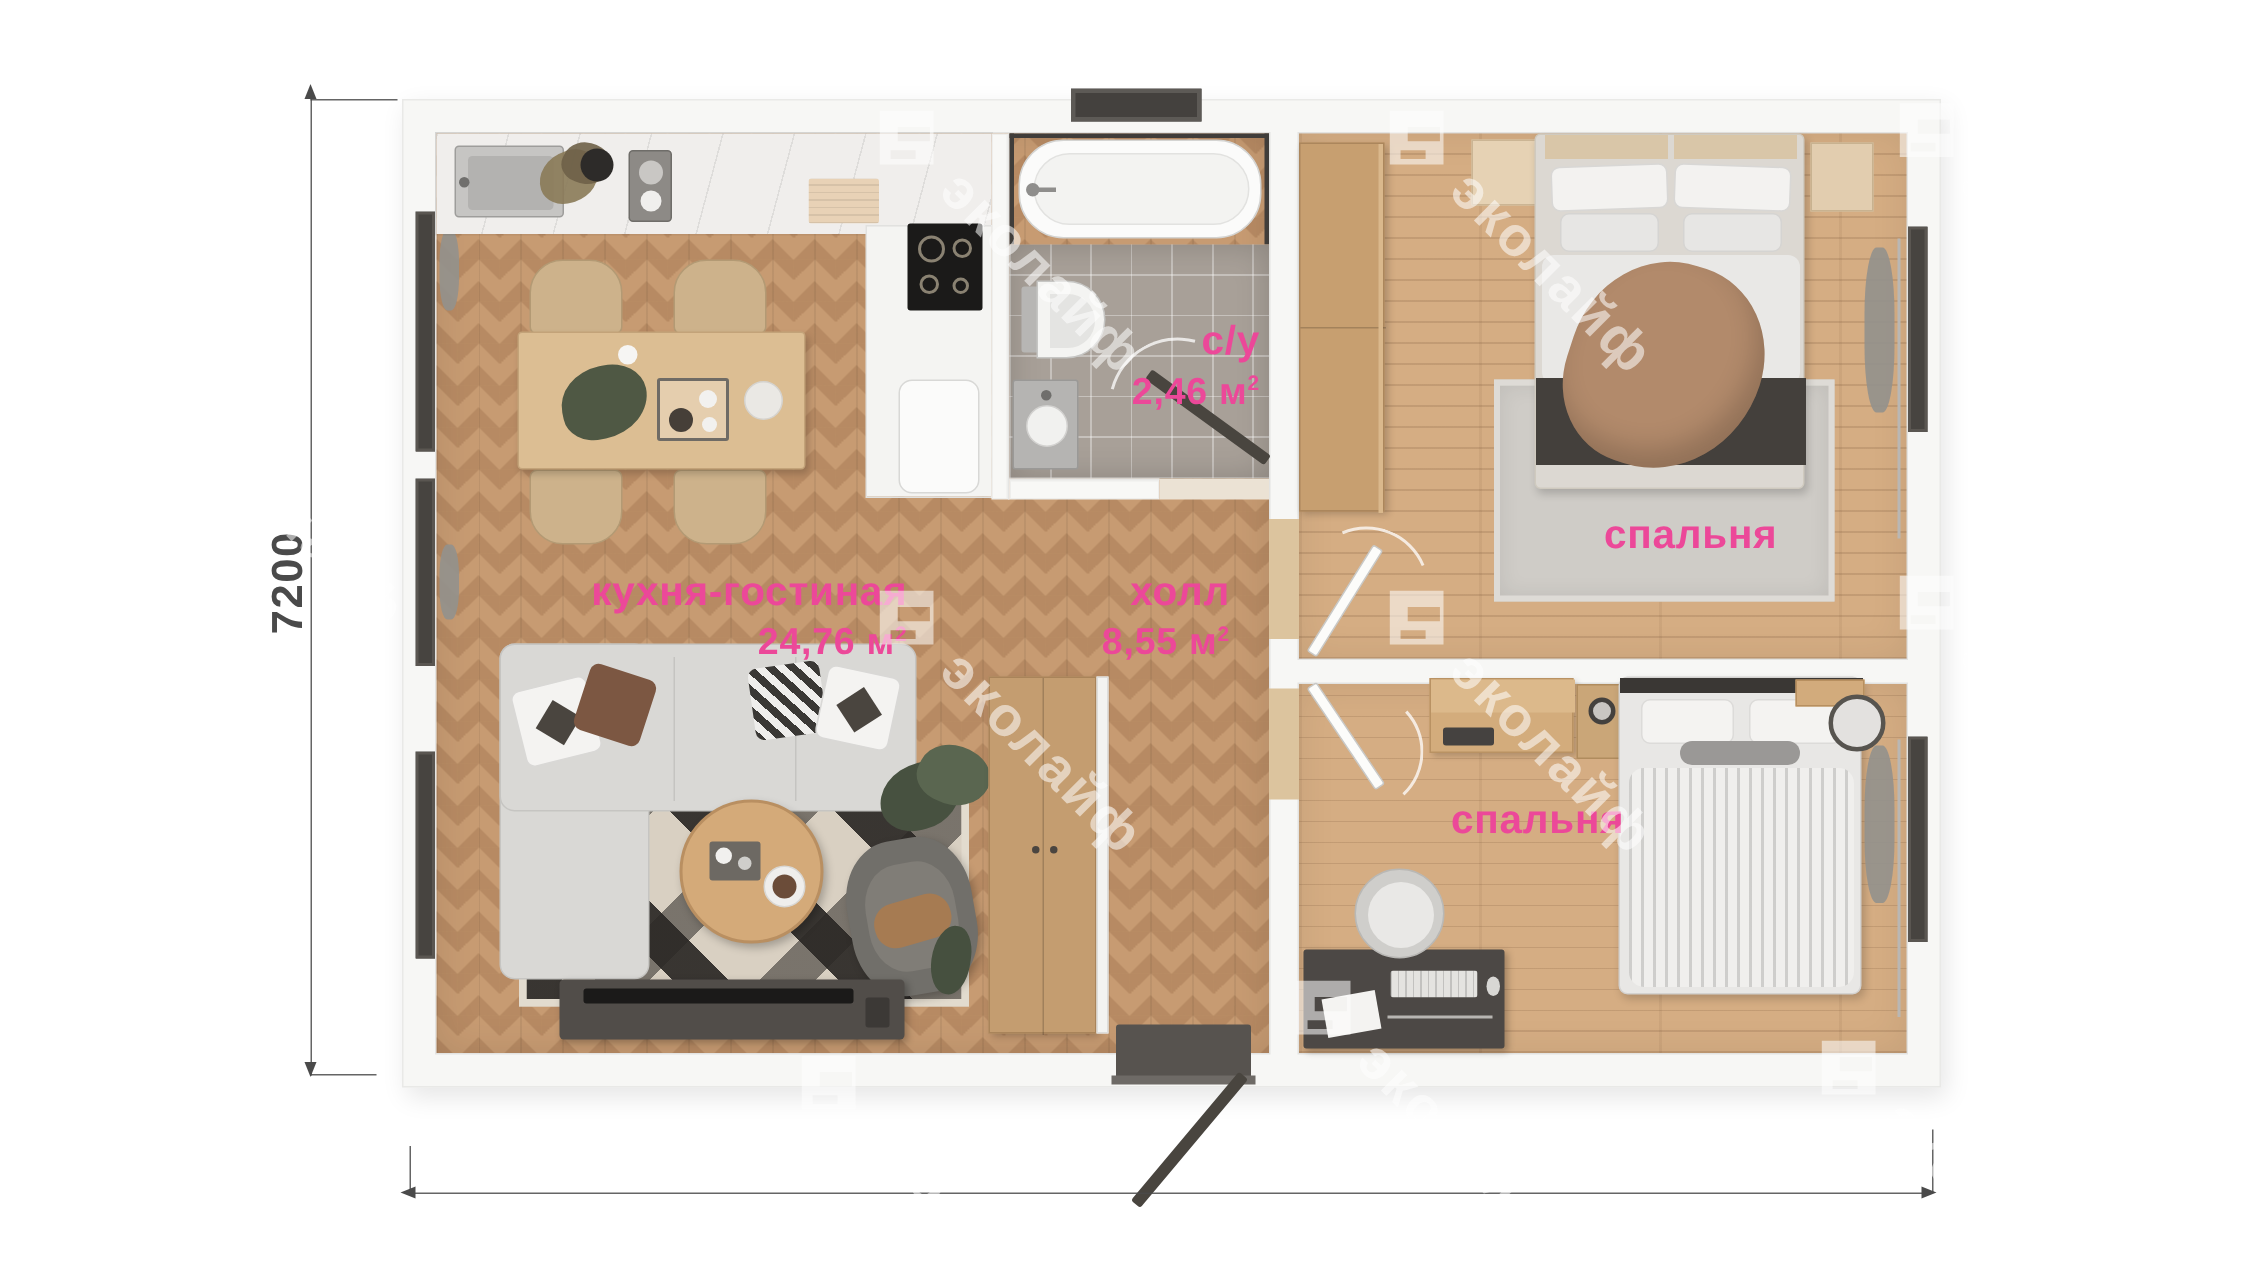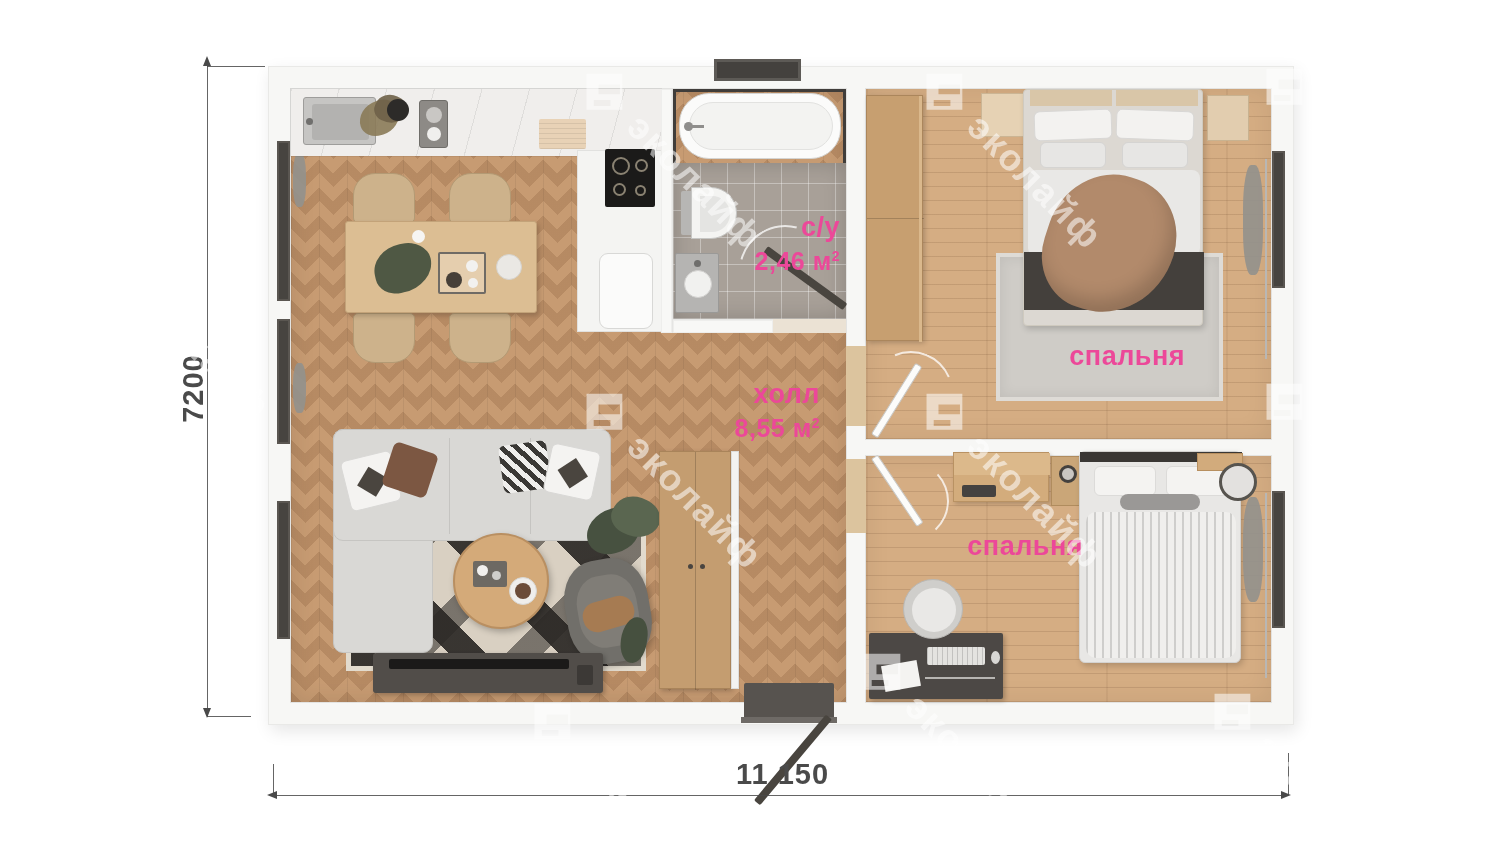--- a/index.html
+++ b/index.html
@@ -248,20 +248,22 @@
     <div class="f leaf-white" style="left:602px;top:283px;width:8px;height:84px;transform:rotate(32deg);transform-origin:bottom left"></div>
     <div class="f arc" style="left:600px;top:394px;width:80px;height:80px;transform:rotate(92deg)"></div>
     <div class="f leaf-white" style="left:602px;top:392px;width:8px;height:82px;transform:rotate(-34deg);transform-origin:top left"></div>
 
     <div class="f" style="left:472px;top:650px;width:96px;height:6px;background:#6e6a66"></div>
     <div class="f arc" style="left:452px;top:642px;width:110px;height:110px;transform:rotate(215deg)"></div>
     <div class="f leaf-dark" style="left:556px;top:650px;width:8px;height:112px;transform:rotate(40deg);transform-origin:top center"></div>
   </div>
 
   <div class="room-label" style="left:355px;top:379px;width:250px">
+    <div class="room-name">кухня-гостиная</div>
+    <div class="room-area"><span>24,76</span> <span>м</span><sup>2</sup></div>
   </div>
   <div class="room-label" style="left:690px;top:379px;width:130px">
     <div class="room-name">холл</div>
     <div class="room-area"><span>8,55</span> <span>м</span><sup>2</sup></div>
   </div>
   <div class="room-label" style="left:715px;top:212px;width:125px">
     <div class="room-name">с/у</div>
     <div class="room-area"><span>2,46</span> <span>м</span><sup>2</sup></div>
   </div>
   <div class="room-label" style="left:995px;top:341px;width:190px">
@@ -276,21 +278,20 @@
   <div class="tri" style="left:203px;top:708px;border-left:4px solid transparent;border-right:4px solid transparent;border-top:10px solid #4a4a4a"></div>
   <div class="dim-line" style="left:207px;top:66px;width:58px;height:1px"></div>
   <div class="dim-line" style="left:207px;top:716px;width:44px;height:1px"></div>
   <div class="dim-text" style="left:148px;top:372px;width:90px;transform:rotate(-90deg)">7200</div>
 
   <div class="dim-line" style="left:273px;top:795px;width:1015px;height:1px"></div>
   <div class="tri" style="left:267px;top:791px;border-top:4px solid transparent;border-bottom:4px solid transparent;border-right:10px solid #4a4a4a"></div>
   <div class="tri" style="left:1281px;top:791px;border-top:4px solid transparent;border-bottom:4px solid transparent;border-left:10px solid #4a4a4a"></div>
   <div class="dim-line" style="left:1288px;top:753px;width:1px;height:42px"></div>
   <div class="dim-line" style="left:273px;top:764px;width:1px;height:31px"></div>
-  <div class="dim-text" style="left:695px;top:758px;width:175px">11 150</div>
 
   <div class="wm" style="left:-137px;top:41px">
       <span class="wm-text">эколайф</span>
     </div>
   <div class="wm" style="left:550px;top:131px">
       <svg viewBox="0 0 64 64" width="54" height="54">
         <path fill="#fff" fill-rule="evenodd" d="M32 2 62 32 32 62 2 32Z M21 31 39 13 47 21 29 39Z M30 48 44 34 49 39 35 53Z"></path>
       </svg>
       <span class="wm-text">эколайф</span>
     </div>

